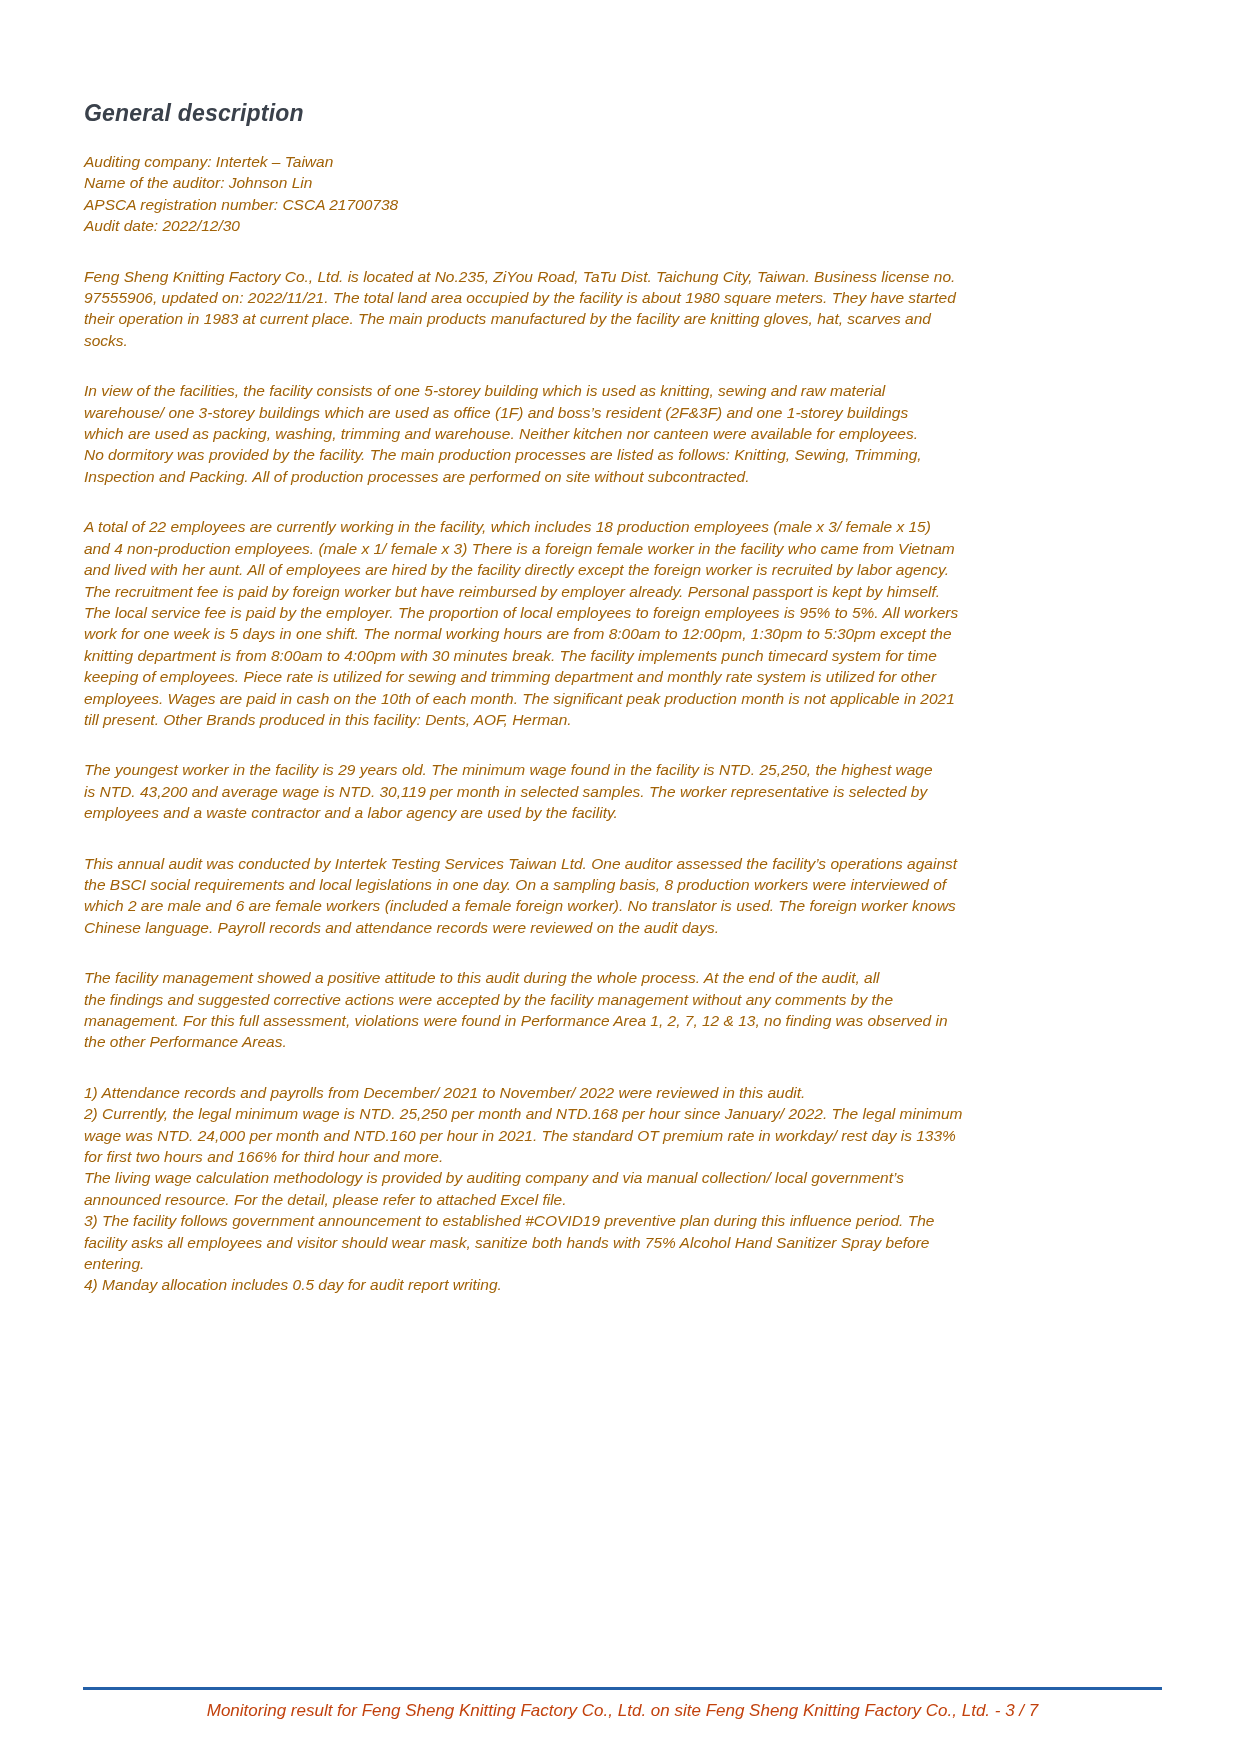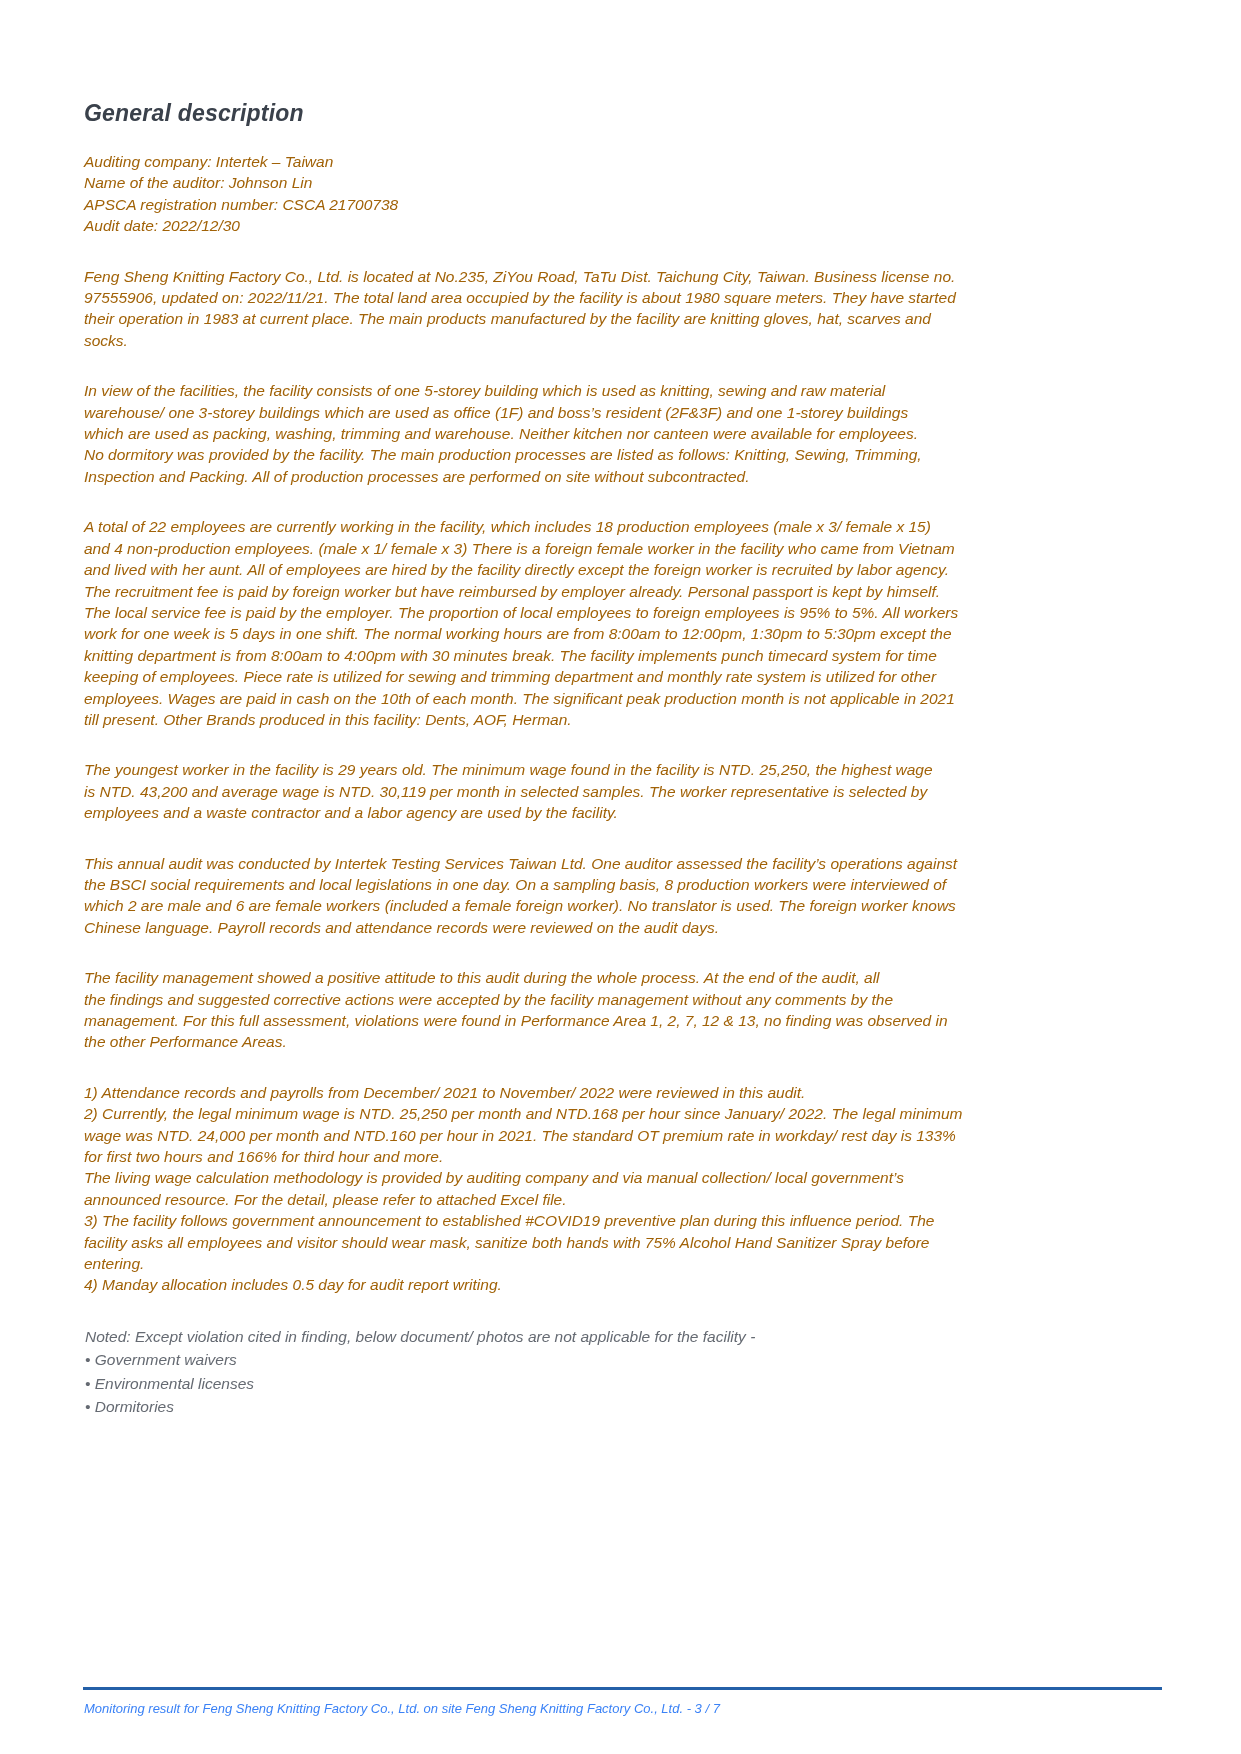--- a/index.html
+++ b/index.html
@@ -43,23 +43,23 @@
     left: 80px;
     right: 80px;
     top: 1684px;
   }
   .footer-rule {
     height: 3px;
     background: #2460a8;
   }
   .footer-text {
     margin-top: 10px;
-    text-align: left;
-    font-size: 13px;
-    color: #3b82f6;
+    text-align: center;
+    font-size: 17px;
+    color: #c2410c;
   }
 </style>
 </head>
 <body>
 
 <div class="page">
   <div class="content">
 
     <div class="doc-heading">General description</div>
 
@@ -108,26 +108,20 @@
 2) Currently, the legal minimum wage is NTD. 25,250 per month and NTD.168 per hour since January/ 2022. The legal minimum
 wage was NTD. 24,000 per month and NTD.160 per hour in 2021. The standard OT premium rate in workday/ rest day is 133%
 for first two hours and 166% for third hour and more.
 The living wage calculation methodology is provided by auditing company and via manual collection/ local government’s
 announced resource. For the detail, please refer to attached Excel file.
 3) The facility follows government announcement to established #COVID19 preventive plan during this influence period. The
 facility asks all employees and visitor should wear mask, sanitize both hands with 75% Alcohol Hand Sanitizer Spray before
 entering.
 4) Manday allocation includes 0.5 day for audit report writing.</div>
 
-    <div class="noted-block">
-      <div class="noted-line">Noted: Except violation cited in finding, below document/ photos are not applicable for the facility -</div>
-      <div class="noted-line">• Government waivers</div>
-      <div class="noted-line">• Environmental licenses</div>
-      <div class="noted-line">• Dormitories</div>
-    </div>
 
   </div>
 
   <div class="footer">
     <div class="footer-rule"></div>
     <div class="footer-text">Monitoring result for Feng Sheng Knitting Factory Co., Ltd. on site Feng Sheng Knitting Factory Co., Ltd. - 3 / 7</div>
   </div>
 </div>
 
 </body></html>

